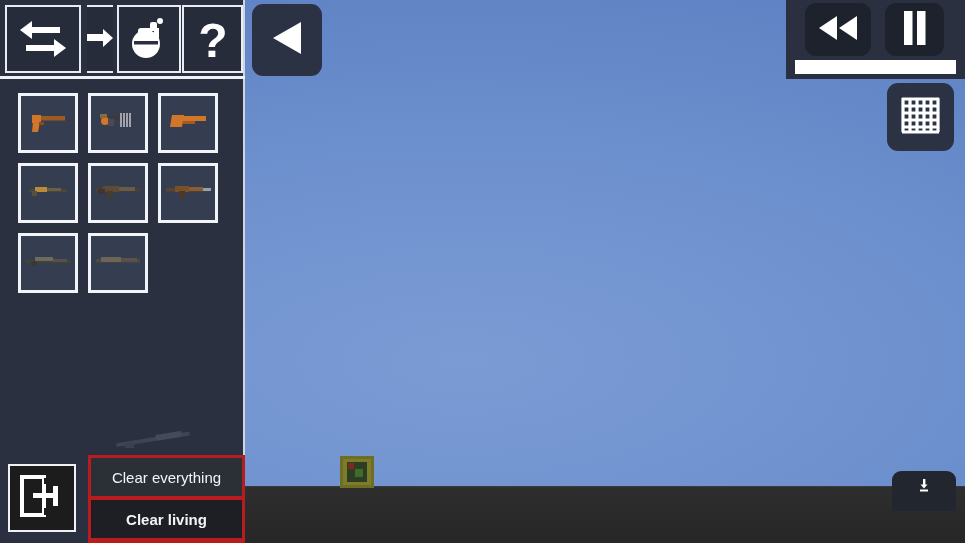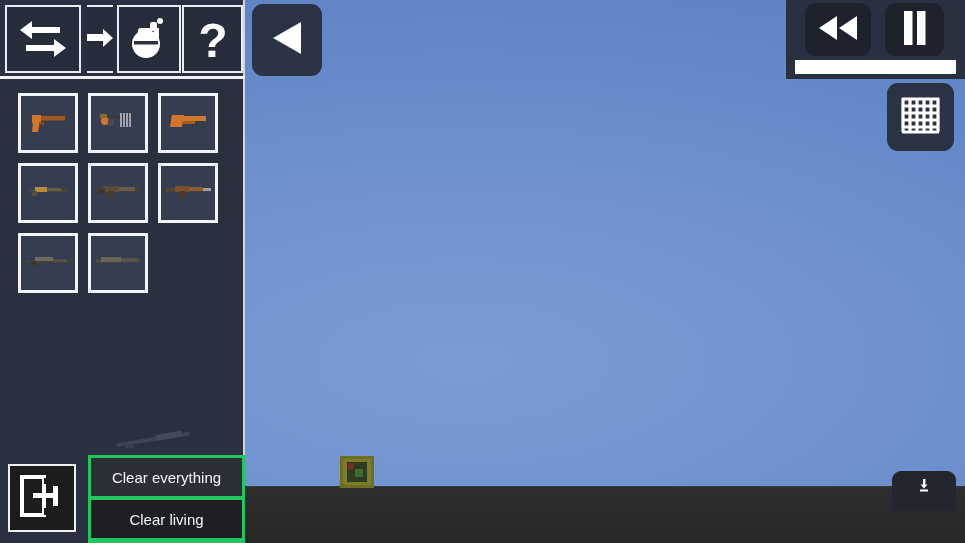--- a/index.html
+++ b/index.html
@@ -120,34 +120,34 @@
   #exit-btn {
     position: absolute; left: 8px; top: 9px;
     width: 68px; height: 68px;
     border: 2px solid #eef1f6;
     background: #1c1c1c;
     display: flex; align-items: center; justify-content: center;
   }
   #clear-panel {
     position: absolute; left: 88px; top: 0px;
     width: 157px; height: 88px;
-    background: #22c55e;
+    background: #b91c1c;
     padding: 3px;
   }
   .clear-btn {
     width: 151px; height: 38px;
     background: #2b2f36;
     color: #f2f4f7;
     font-size: 15px;
     display: flex; align-items: center; justify-content: center;
     border: none;
     font-family: "Liberation Sans", sans-serif;
     cursor: pointer;
   }
-  .clear-btn.second { margin-top: 4px; background: #1d1f24; }
+  .clear-btn.second { margin-top: 4px; background: #1d1f24; font-weight: bold; }
 
   
   .round-btn {
     position: absolute;
     background: #2b3243;
     border-radius: 11px;
     display: flex; align-items: center; justify-content: center;
   }
   #back-btn   { left: 252px; top: 4px;  width: 70px; height: 72px; }
   #grid-btn   { left: 887px; top: 83px; width: 67px; height: 68px; }

